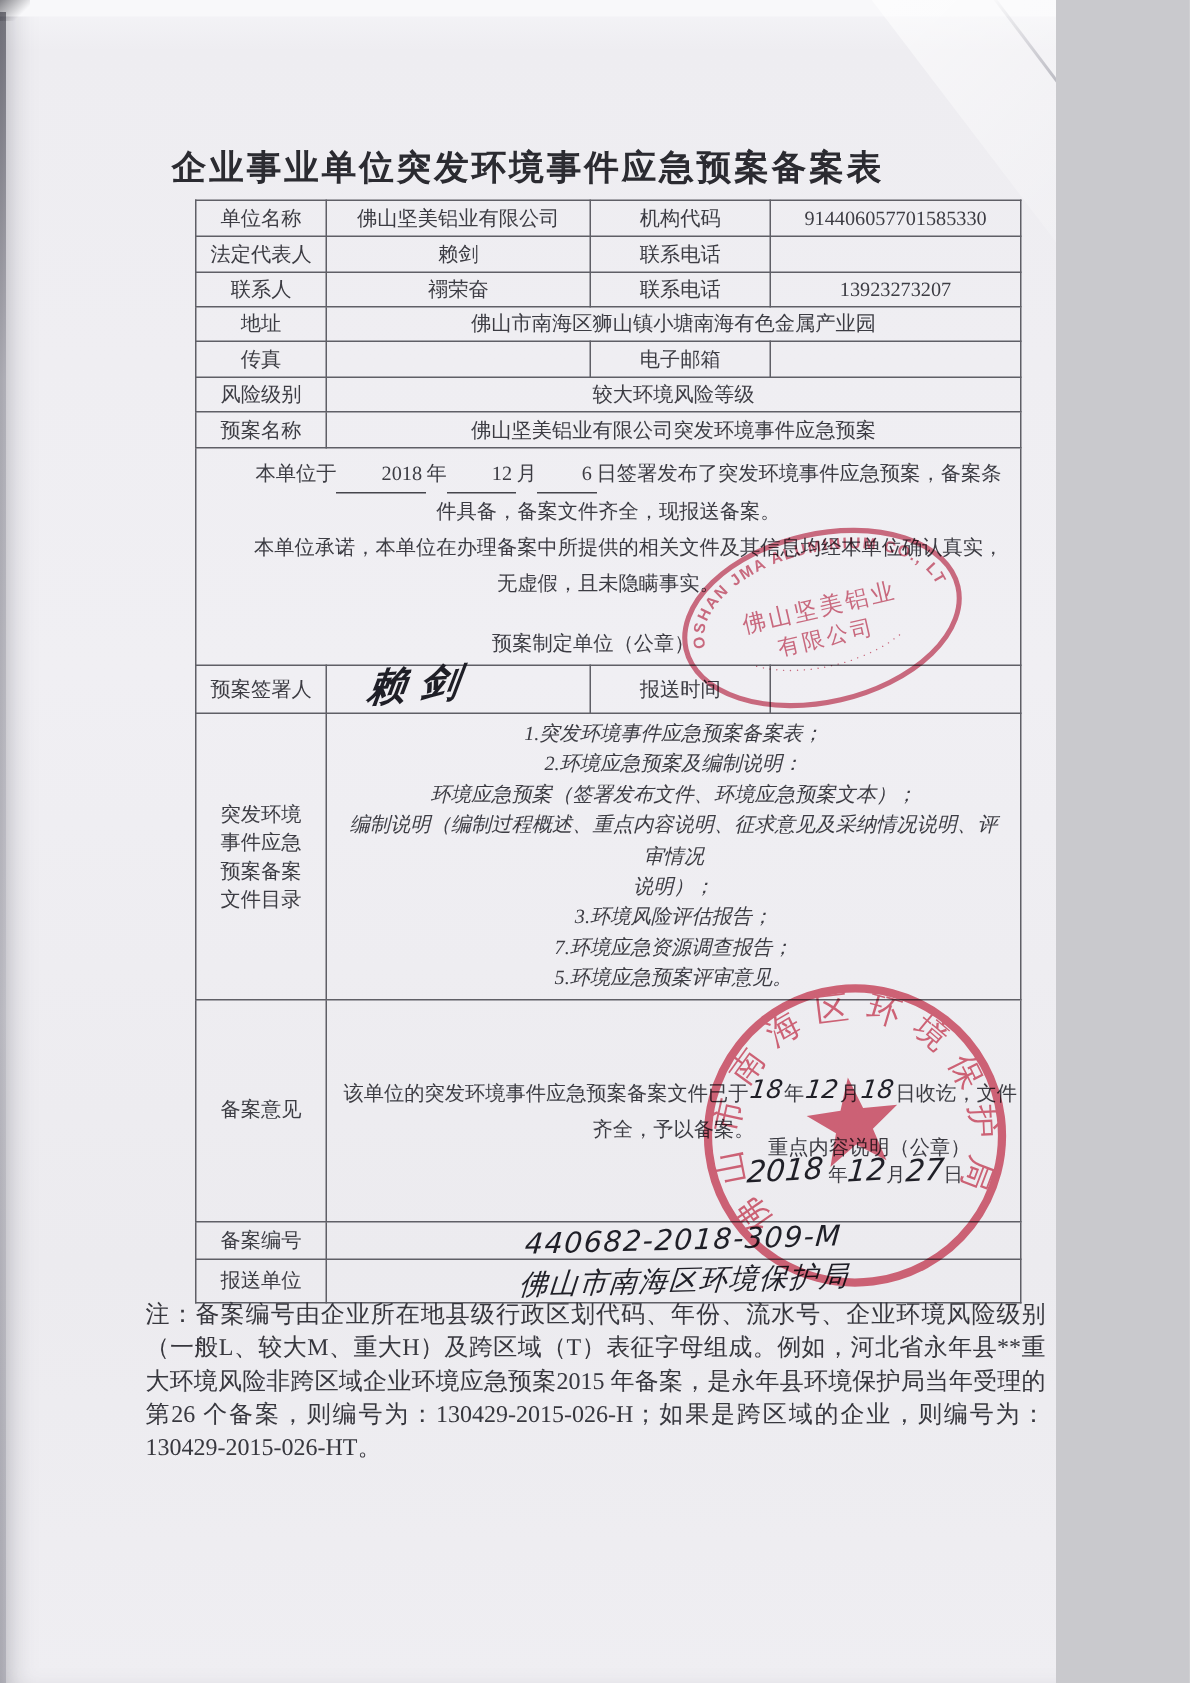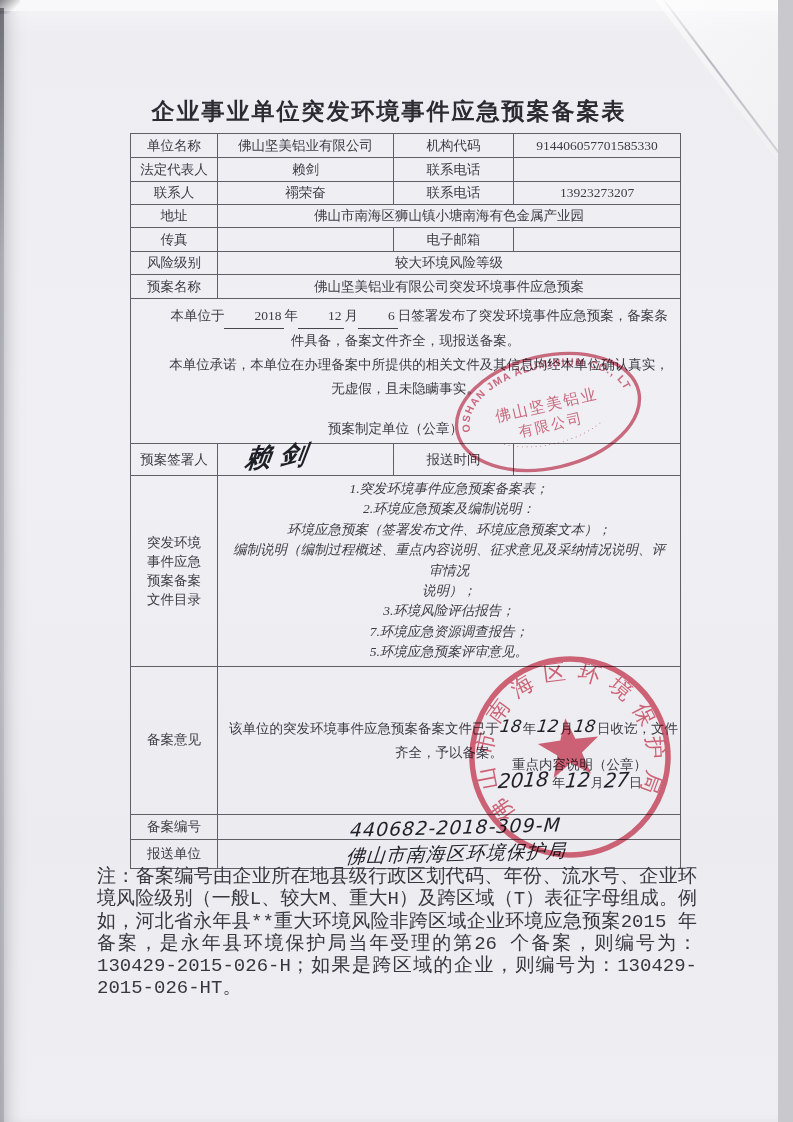--- a/index.html
+++ b/index.html
@@ -1,16 +1,16 @@
 <!DOCTYPE html>
 <html><head>
 <meta charset="utf-8">
 <style>
   html,body{margin:0;padding:0;background:#c9c9cd;}
-  .page{position:relative;width:778px;height:1122px;margin:0;overflow:hidden;
+  .page{position:relative;width:704px;height:1122px;margin:0;overflow:hidden;
     background:linear-gradient(180deg,#f5f5f8 0%,#eeedf1 3%,#f0eff3 40%,#ecebef 75%,#efeef2 100%);
     box-shadow:inset 16px 0 20px -14px rgba(80,80,92,.5), inset 0 12px 10px -9px rgba(255,255,255,.85);
     font-family:"Liberation Serif","DejaVu Serif",serif;color:#3a3a41;}
   .scan-top{position:absolute;top:0;left:0;right:0;height:11px;background:#f8f8fa;}
   .left-edge{position:absolute;left:0;top:8px;width:4px;height:1114px;
     background:linear-gradient(180deg,rgba(55,55,66,.6),rgba(110,110,122,.3) 22%,rgba(140,140,152,.18) 60%,rgba(115,115,128,.3) 100%);}
   .corner-mark{position:absolute;left:0;top:0;width:20px;height:14px;
     background:linear-gradient(135deg,rgba(40,40,48,.55),rgba(40,40,48,0) 70%);}
   .crease-light{position:absolute;right:0;top:0;width:128px;height:168px;
     clip-path:polygon(4% 0,100% 0,100% 96%);
@@ -37,22 +37,22 @@
   .signature{font-size:26px;font-weight:600;letter-spacing:9px;transform:rotate(-4deg) skewX(-12deg);margin-top:-6px;}
   .sig-cell{padding-right:55px !important;}
   .hw-num{font-size:17px;transform:skewX(-8deg);margin:0 1px;position:relative;top:-1px;}
   .opinion-cell{position:relative;line-height:24px;padding:6px 11px !important;}
   .opinion-cell p{margin:0;white-space:nowrap;}
   .opinion-caption{position:absolute;left:294px;top:86px;white-space:nowrap;}
   .opinion-date{position:absolute;left:280px;top:101px;font-size:13px;white-space:nowrap;}
   .hw-date{font-size:20px;font-weight:500;transform:rotate(-3deg) skewX(-8deg);}
   .fw-cell{padding-left:17px !important;}
   .hw-line{font-size:19px;letter-spacing:1px;transform:rotate(-1.5deg) skewX(-6deg);white-space:nowrap;}
-  .note{position:absolute;left:97px;top:866px;width:600px;font-size:19px;line-height:22.3px;
-    text-align:justify;color:#37373e;font-family:Liberation Mono, monospace;}
+  .note{position:absolute;left:97px;top:866px;width:600px;font-size:16px;line-height:22.3px;
+    text-align:justify;color:#37373e;}
   .stamp{position:absolute;mix-blend-mode:multiply;opacity:.82;}
   #stamp-company{left:448px;top:350px;width:200px;height:124px;transform:rotate(-13deg);}
   #stamp-bureau{left:463px;top:650px;width:214px;height:214px;transform:rotate(-7deg);}
 </style>
 </head>
 <body>
 
 <div class="page">
   <div class="scan-top"></div>
   <div class="left-edge"></div>

